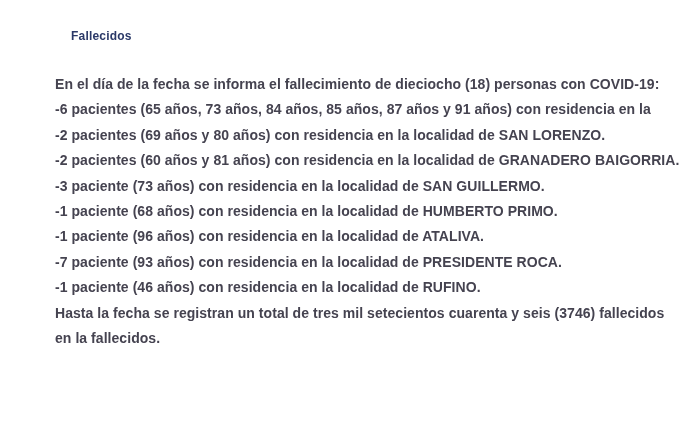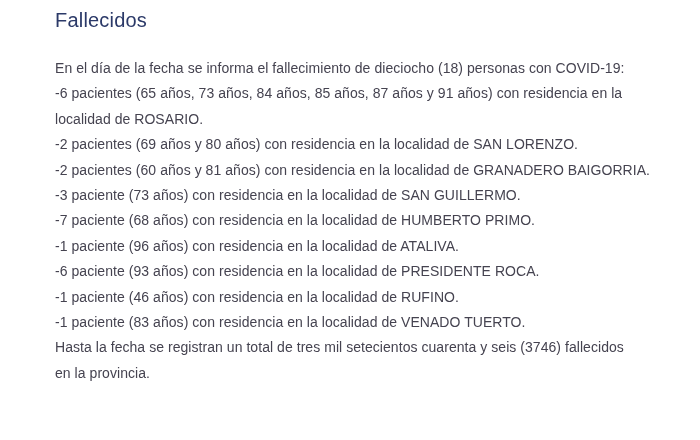--- a/index.html
+++ b/index.html
@@ -11,52 +11,50 @@
     overflow: hidden;
   }
   .doc {
     box-sizing: border-box;
     width: 700px;
     height: 440px;
     padding: 10px 40px 0 55px;
     font-family: "Liberation Sans", "DejaVu Sans", sans-serif;
   }
   .doc-title {
-    margin: 0;
-    font-size: 20px;
+    margin: 16px;
+    font-size: 12px;
     line-height: 20px;
-    font-weight: 400;
+    font-weight: 700;
     color: #2b3968;
     letter-spacing: 0.2px;
   }
   .doc-lines {
     margin-top: 26px;
   }
   .doc-line {
     font-size: 14px;
     line-height: 25.4px;
-    font-weight: 400;
+    font-weight: 700;
     color: #454350;
     white-space: nowrap;
     letter-spacing: 0.05px;
   }
 </style>
 </head>
 <body>
 
 <main class="doc">
   <h1 class="doc-title">Fallecidos</h1>
   <section class="doc-lines">
     <div class="doc-line">En el día de la fecha se informa el fallecimiento de dieciocho (18) personas con COVID-19:</div>
     <div class="doc-line">-6 pacientes (65 años, 73 años, 84 años, 85 años, 87 años y 91 años) con residencia en la</div>
-    <div class="doc-line">localidad de ROSARIO.</div>
     <div class="doc-line">-2 pacientes (69 años y 80 años) con residencia en la localidad de SAN LORENZO.</div>
     <div class="doc-line">-2 pacientes (60 años y 81 años) con residencia en la localidad de GRANADERO BAIGORRIA.</div>
     <div class="doc-line">-3 paciente (73 años) con residencia en la localidad de SAN GUILLERMO.</div>
-    <div class="doc-line">-7 paciente (68 años) con residencia en la localidad de HUMBERTO PRIMO.</div>
+    <div class="doc-line">-1 paciente (68 años) con residencia en la localidad de HUMBERTO PRIMO.</div>
     <div class="doc-line">-1 paciente (96 años) con residencia en la localidad de ATALIVA.</div>
-    <div class="doc-line">-6 paciente (93 años) con residencia en la localidad de PRESIDENTE ROCA.</div>
+    <div class="doc-line">-7 paciente (93 años) con residencia en la localidad de PRESIDENTE ROCA.</div>
     <div class="doc-line">-1 paciente (46 años) con residencia en la localidad de RUFINO.</div>
-    <div class="doc-line">-1 paciente (83 años) con residencia en la localidad de VENADO TUERTO.</div>
     <div class="doc-line">Hasta la fecha se registran un total de tres mil setecientos cuarenta y seis (3746) fallecidos</div>
-    <div class="doc-line">en la provincia.</div>
+    <div class="doc-line">en la fallecidos.</div>
   </section>
 </main>
 
 </body></html>

